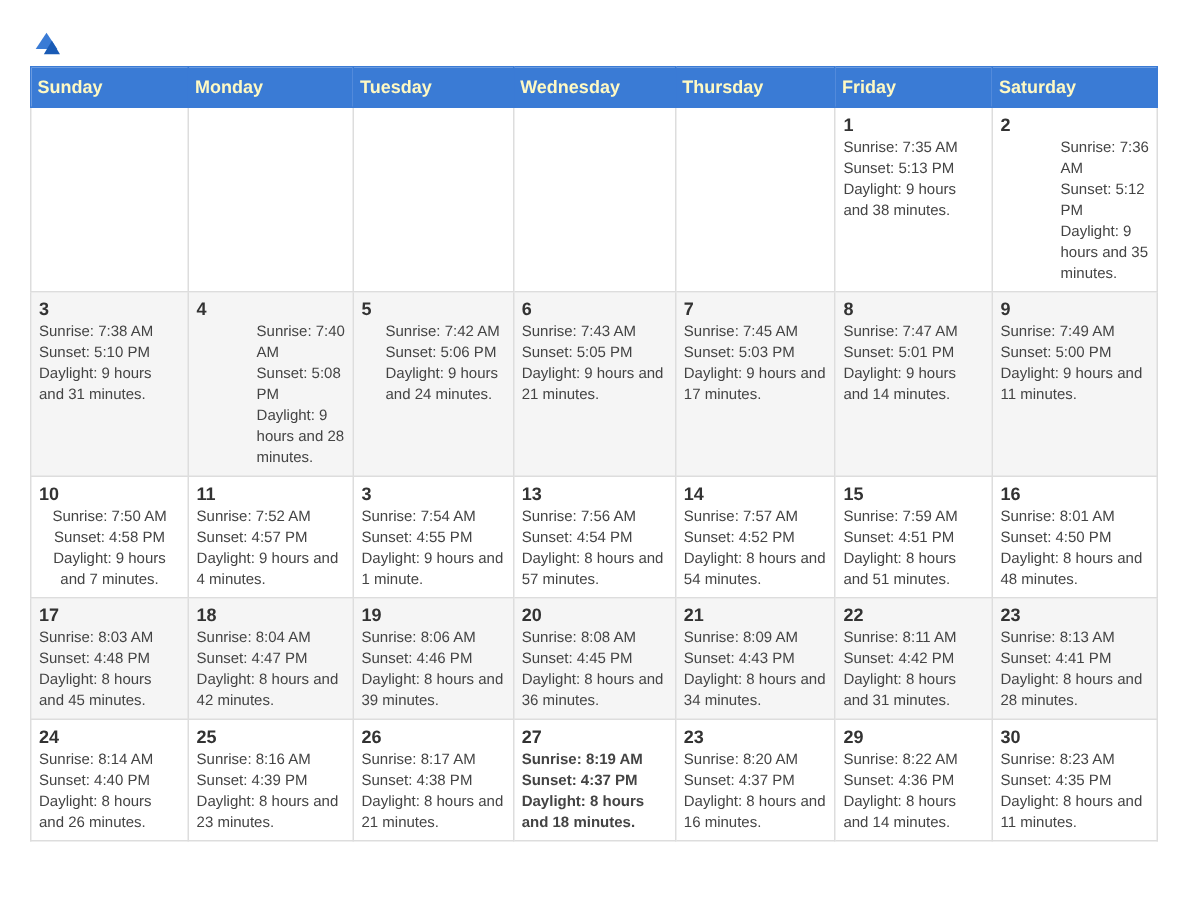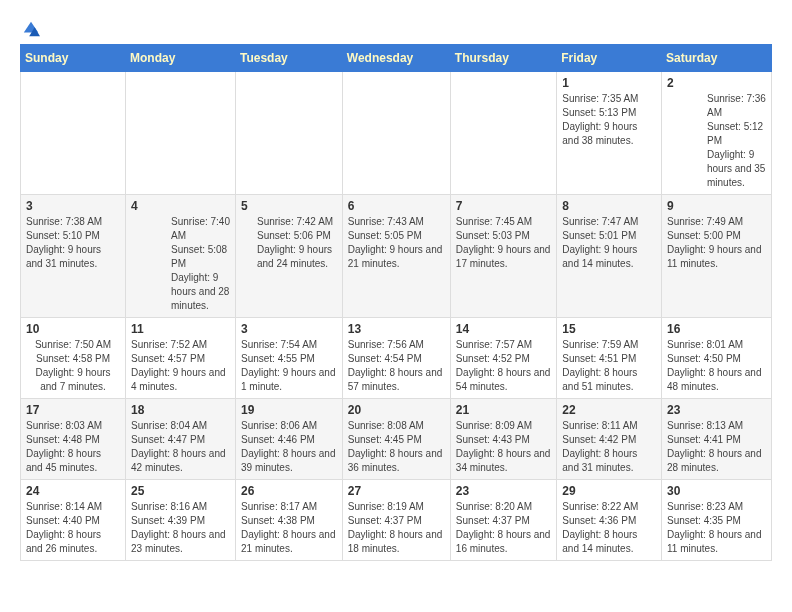--- a/index.html
+++ b/index.html
@@ -301,21 +301,21 @@
 Daylight: 8 hours and 23 minutes.</div>
           </td>
           <td>
             <span class="day-number">26</span>
             <div class="day-info" style="white-space: pre-line;">Sunrise: 8:17 AM
 Sunset: 4:38 PM
 Daylight: 8 hours and 21 minutes.</div>
           </td>
           <td>
             <span class="day-number">27</span>
-            <div class="day-info" style="white-space: pre-line;">Sunrise: 8:19 AM
+            <div class="day-info" style="white-space: pre-line; font-weight: bold;">Sunrise: 8:19 AM
 Sunset: 4:37 PM
 Daylight: 8 hours and 18 minutes.</div>
           </td>
           <td>
             <span class="day-number">23</span>
             <div class="day-info" style="white-space: pre-line;">Sunrise: 8:20 AM
 Sunset: 4:37 PM
 Daylight: 8 hours and 16 minutes.</div>
           </td>
           <td>

